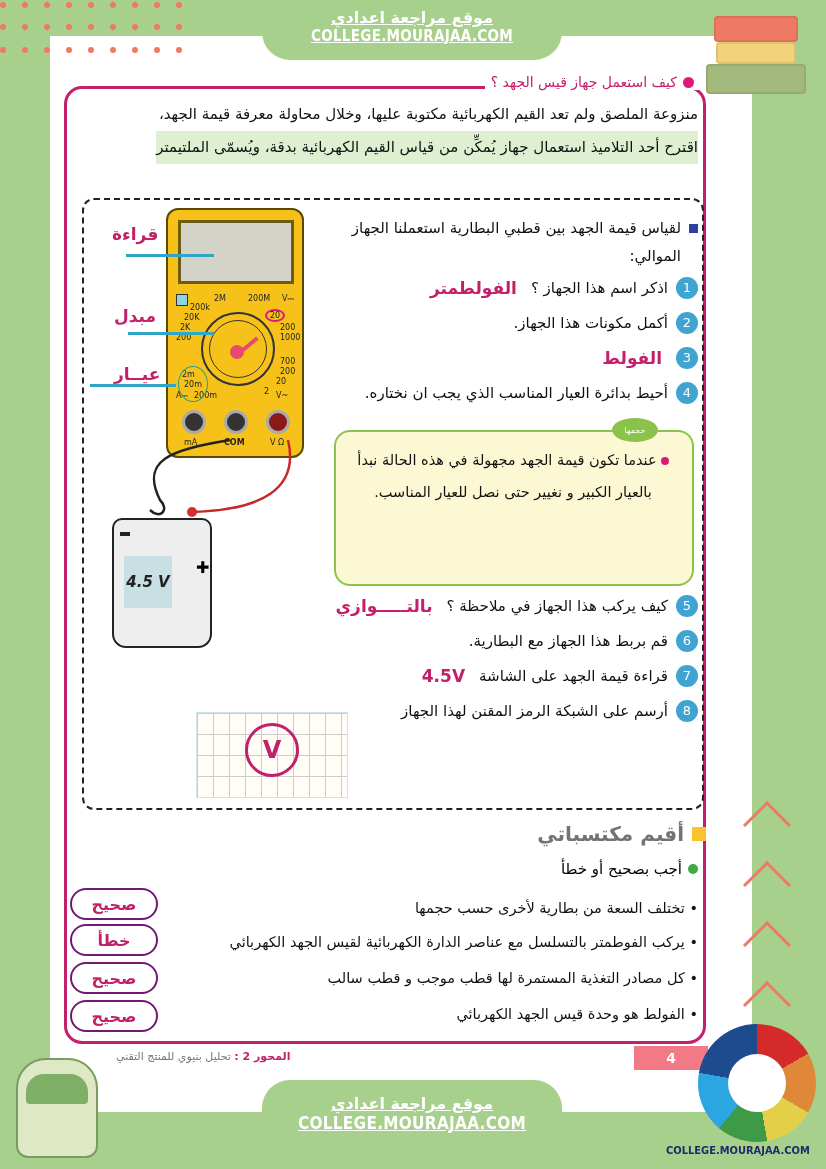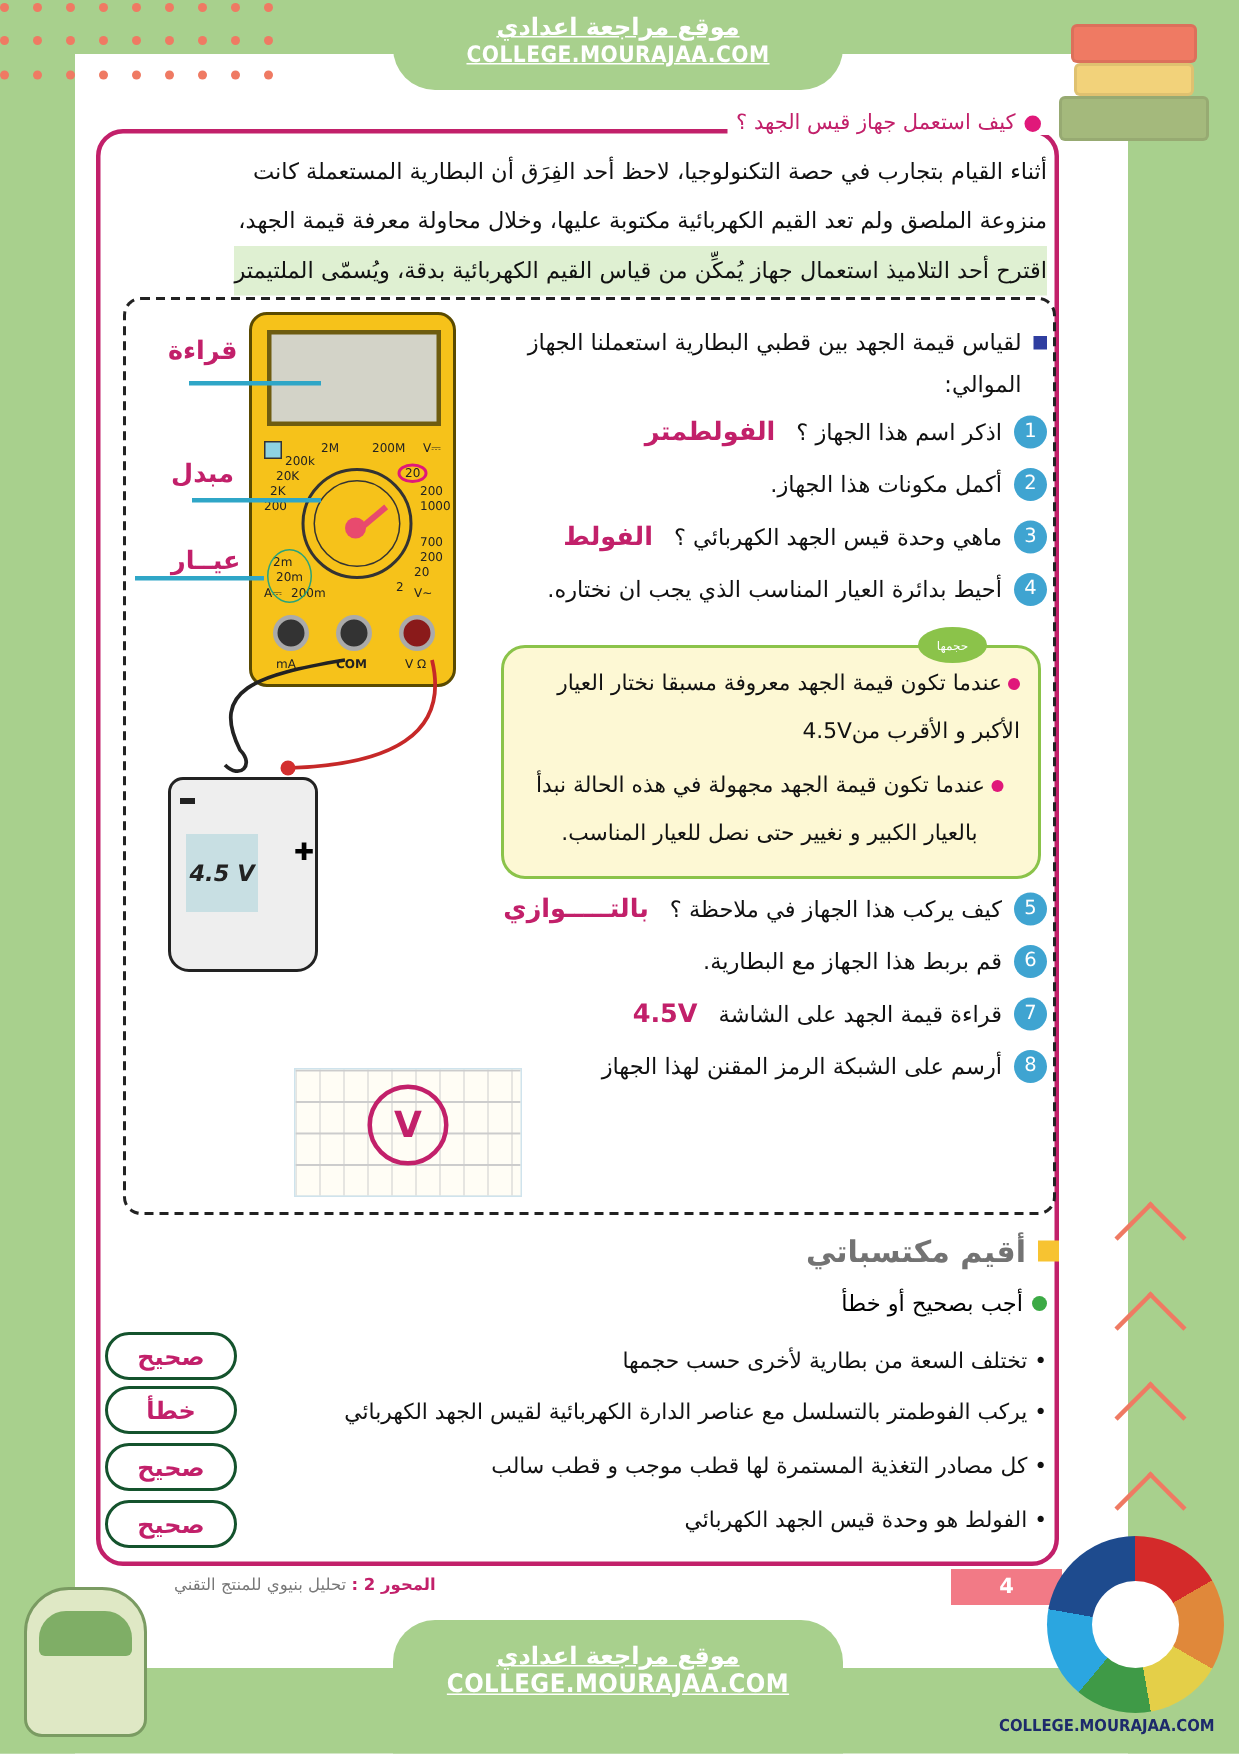--- a/index.html
+++ b/index.html
@@ -50,21 +50,21 @@
   .grid { left: 196px; top: 712px; width: 152px; height: 86px; background-color: #fffdf5; border: 1px solid #cfe3ec;
     background-image: linear-gradient(#ccc 1px, transparent 1px), linear-gradient(90deg, #ccc 1px, transparent 1px); background-size: 16px 21px; }
   .v-sym { left: 48px; top: 10px; width: 54px; height: 54px; border: 3px solid #c2206a; border-radius: 50%; color: #c2206a; font-weight: bold; font-size: 24px; display: flex; align-items: center; justify-content: center; }
   
   .sec2-title { right: 120px; top: 822px; display: flex; align-items: center; gap: 8px; direction: rtl; }
   .ysq { width: 14px; height: 14px; background: #f7c331; }
   .sec2-title span.t { color: #737373; font-size: 20px; font-weight: bold; }
   .sub { right: 128px; top: 860px; direction: rtl; display:flex; align-items:center; gap:6px; font-size: 15px; }
   .gdot { width: 10px; height: 10px; border-radius: 50%; background: #3caa45; }
   .tf { right: 128px; width: 440px; direction: rtl; text-align: right; font-size: 14.5px; color: #111; }
-  .pill { left: 70px; width: 88px; height: 32px; border: 2px solid #14532d; border-radius: 16px; color: #c2206a; font-weight: bold; font-size: 16px; display:flex; align-items:center; justify-content:center; direction: rtl; background:#fff; }
+  .pill { left: 70px; width: 88px; height: 32px; border: 2px solid #701a75; border-radius: 16px; color: #c2206a; font-weight: bold; font-size: 16px; display:flex; align-items:center; justify-content:center; direction: rtl; background:#fff; }
   
   .footer-text { left: 116px; top: 1050px; direction: rtl; font-size: 11px; color: #777; }
   .footer-text b { color: #c2206a; }
   .page-num { left: 634px; top: 1046px; width: 74px; height: 24px; background: #f27a86; color: #fff; font-weight: bold; font-size: 14px; display:flex; align-items:center; justify-content:center; }
   .chev { width: 34px; height: 34px; border-top: 3px solid #ef7a63; border-left: 3px solid #ef7a63; transform: rotate(45deg); }
   .wheel { left: 698px; top: 1024px; width: 118px; height: 118px; border-radius: 50%;
     background: conic-gradient(#d42a2a 0 60deg, #e0883a 60deg 120deg, #e4cf48 120deg 170deg, #3f9a47 170deg 220deg, #2ba6e0 220deg 280deg, #1e4b8e 280deg 360deg); }
   .wheel-hole { left: 30px; top: 30px; width: 58px; height: 58px; border-radius: 50%; background: #fff; }
   .brand2 { left: 666px; top: 1144px; font-size: 11px; font-weight: bold; color: #1d2a6b; font-family: "DejaVu Sans Condensed","DejaVu Sans", sans-serif; }
   .bag { left: 16px; top: 1058px; width: 82px; height: 100px; background: #dfe8c5; border: 2px solid #7a9b62; border-radius: 30px 30px 12px 12px; }
@@ -123,21 +123,20 @@
   <div class="abs book" style="left:6px; top:50px; width:100px; height:30px; background:#a4b97c;"></div>
 </div>
 
 <div class="abs card"></div>
 <div class="abs title-wrap">
   <span class="title-dot"></span>
   <span class="title-text">كيف استعمل جهاز قيس الجهد ؟</span>
 </div>
 
 <div class="abs intro">
-  <div>أثناء القيام بتجارب في حصة التكنولوجيا، لاحظ أحد الفِرَق أن البطارية المستعملة كانت</div>
   <div>منزوعة الملصق ولم تعد القيم الكهربائية مكتوبة عليها، وخلال محاولة معرفة قيمة الجهد،</div>
   <div class="hl" style="display:inline-block;">اقترح أحد التلاميذ استعمال جهاز يُمكِّن من قياس القيم الكهربائية بدقة، ويُسمّى الملتيمتر</div>
 </div>
 
 <div class="abs dashed-box"></div>
 
 <div class="abs mm">
   <div class="abs mm-screen"></div>
   <div class="abs" style="left:8px; top:84px; width:12px; height:12px; background:#8ed3e2; border:1px solid #333;"></div>
   <span class="abs mm-lbl" style="left:46px; top:84px;">2M</span>
@@ -202,31 +201,29 @@
     <span class="qnum">1</span>
     <span>اذكر اسم هذا الجهاز ؟</span>
     <span class="ans">الفولطمتر</span>
   </div>
   <div class="qrow">
     <span class="qnum">2</span>
     <span>أكمل مكونات هذا الجهاز.</span>
   </div>
   <div class="qrow">
     <span class="qnum">3</span>
-    <span>ماهي وحدة قيس الجهد الكهربائي ؟</span>
     <span class="ans">الفولط</span>
   </div>
   <div class="qrow">
     <span class="qnum">4</span>
     <span>أحيط بدائرة العيار المناسب الذي يجب ان نختاره.</span>
   </div>
 </div>
 
 <div class="abs note">
-  <div><span class="pdot"></span><span>عندما تكون قيمة الجهد معروفة مسبقا نختار العيار الأكبر و الأقرب من4.5V</span></div>
   <div style="margin-top:4px;text-align:center;"><span class="pdot"></span><span>عندما تكون قيمة الجهد مجهولة في هذه الحالة نبدأ بالعيار الكبير و نغيير حتى نصل للعيار المناسب.</span></div>
 </div>
 <div class="abs note-tag">حجمها</div>
 
 <div class="abs qlist" style="top:588px;">
   <div class="qrow">
     <span class="qnum">5</span>
     <span>كيف يركب هذا الجهاز في ملاحظة ؟</span>
     <span class="ans">بالتـــــوازي</span>
   </div>

